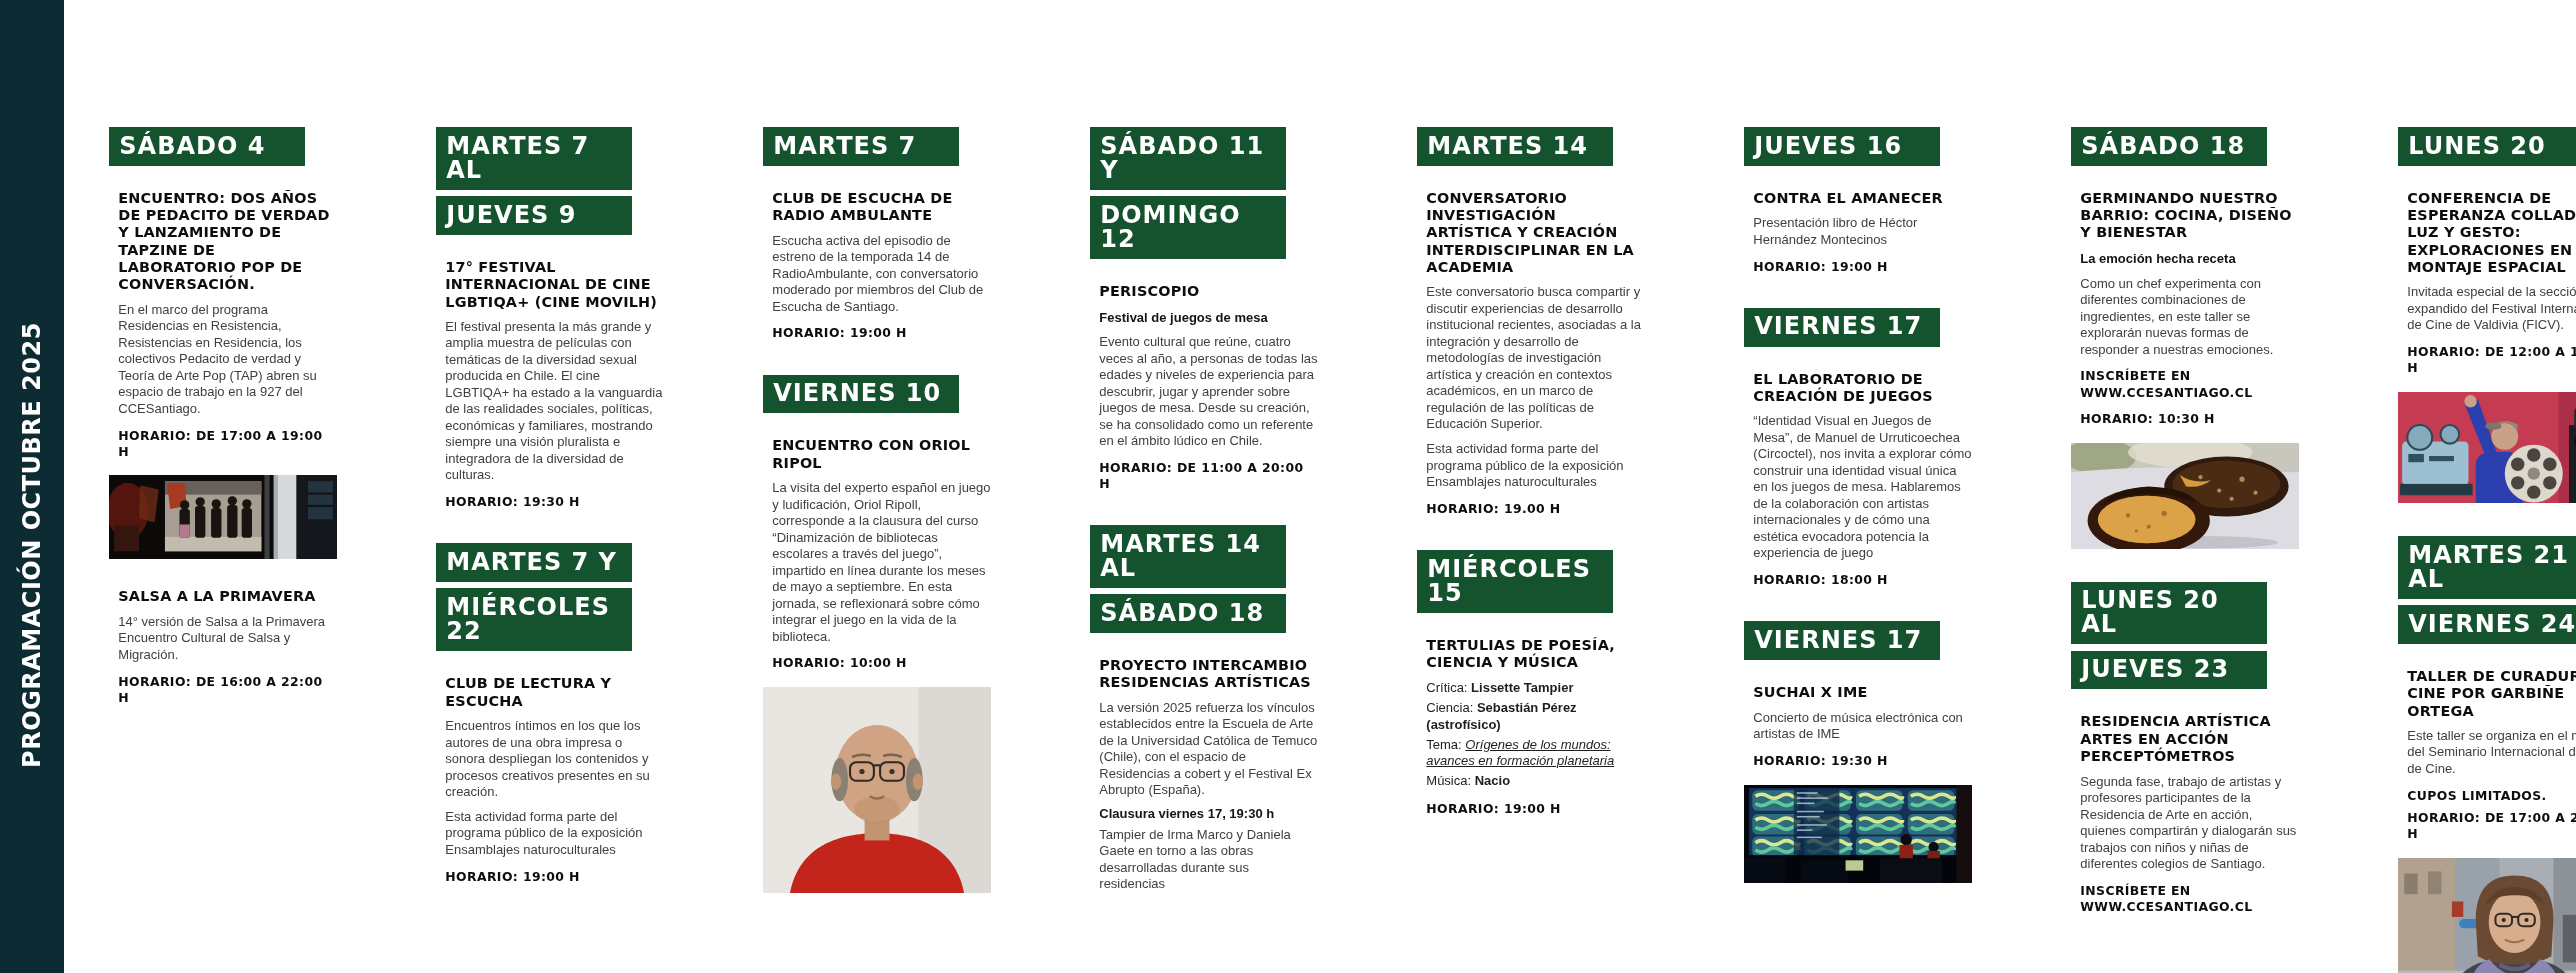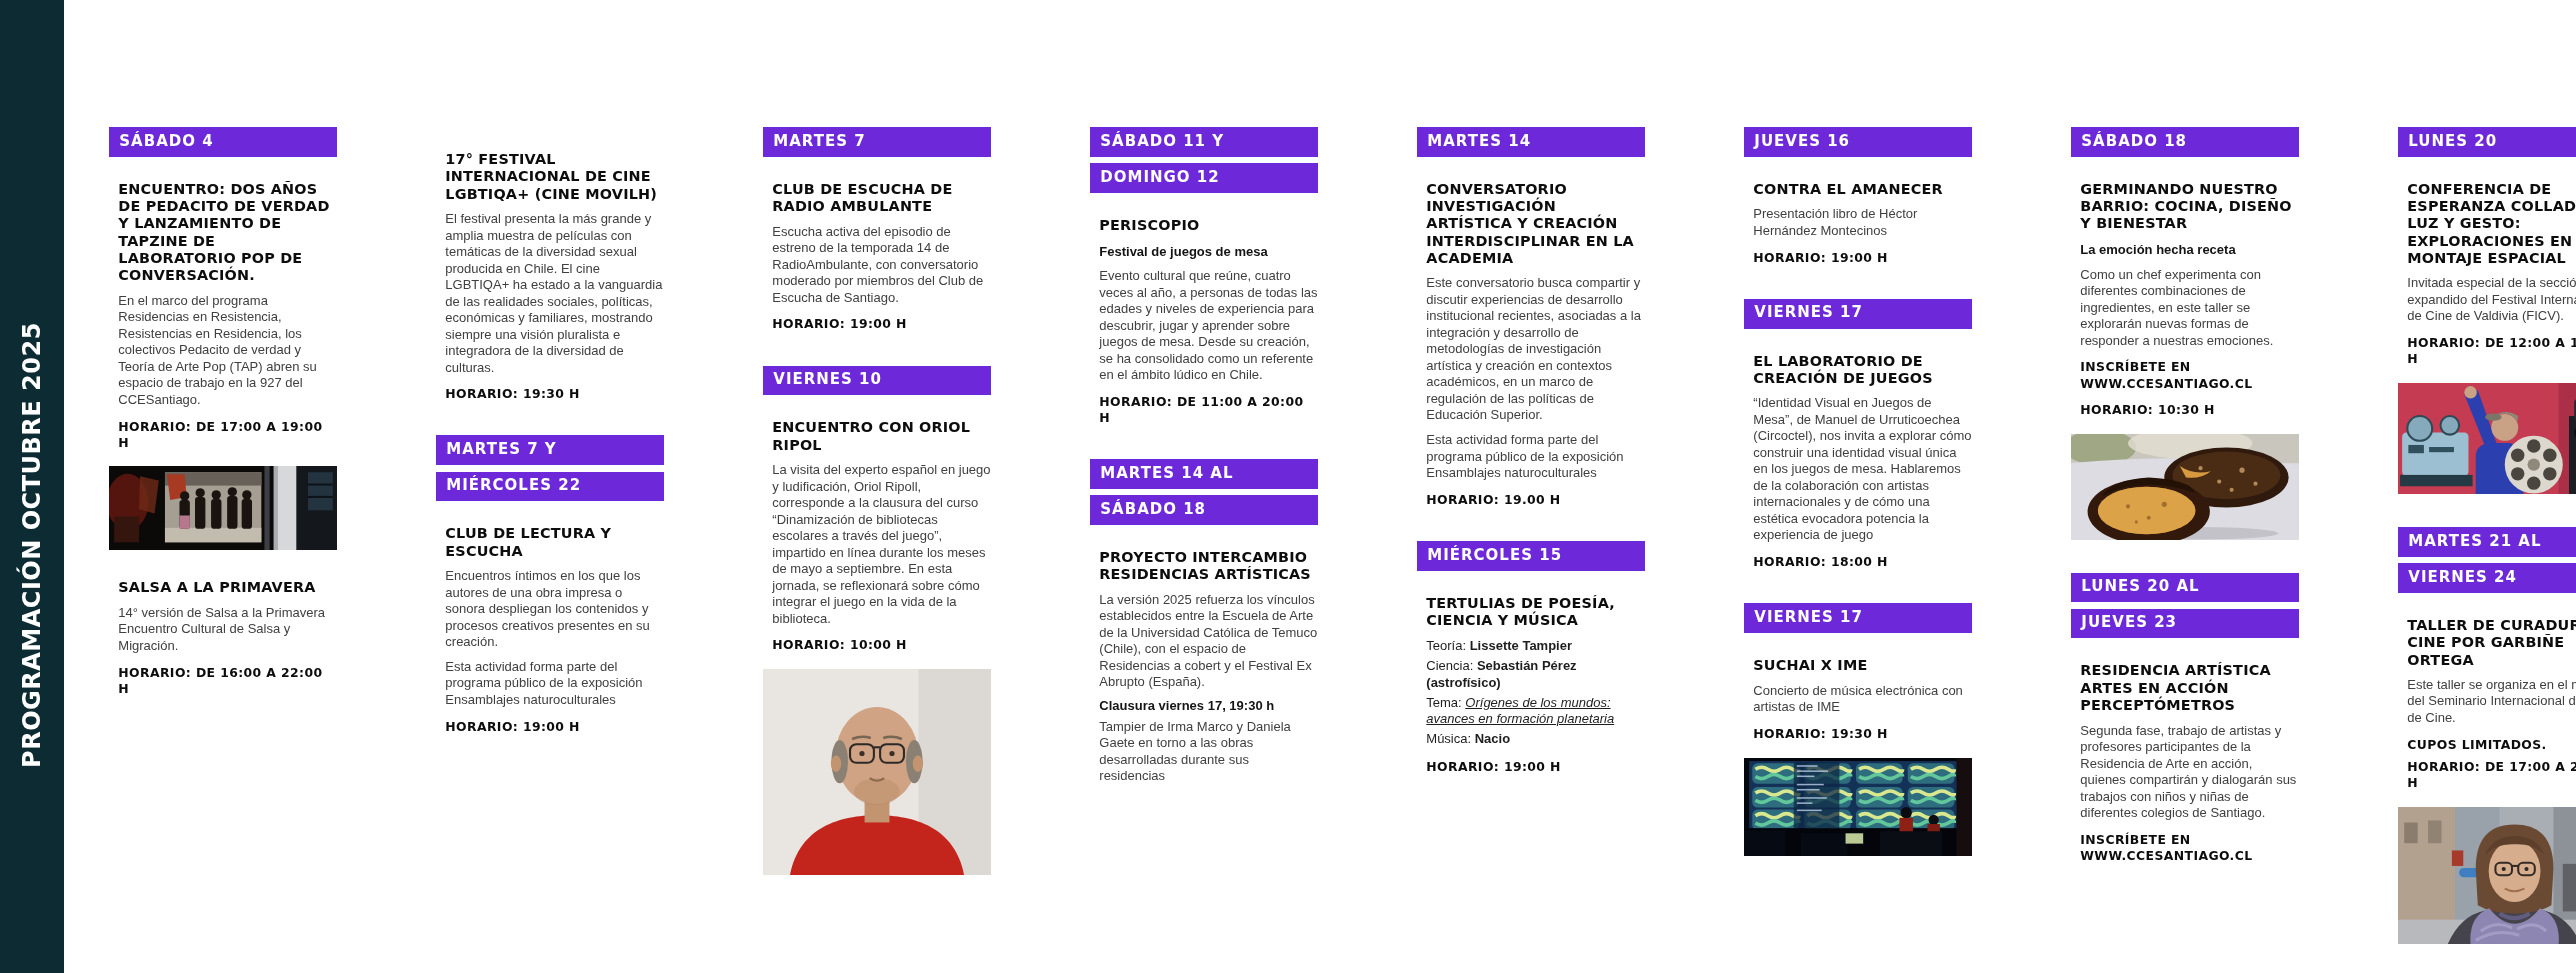--- a/index.html
+++ b/index.html
@@ -5,23 +5,23 @@
   html,body{margin:0;padding:0;background:#ffffff;}
   body{width:2677px;height:974px;overflow:hidden;font-family:"Liberation Sans",sans-serif;}
   .page{position:relative;width:2677px;height:974px;background:#ffffff;}
   .sidebar{position:absolute;left:0;top:0;width:64px;height:974px;background:#0d2b33;}
   .sidebar .vtext{position:absolute;left:50%;top:56%;transform:translate(-50%,-50%) rotate(-90deg);
     white-space:nowrap;color:#ffffff;font-family:"DejaVu Sans",sans-serif;font-weight:800;
     font-size:24px;letter-spacing:0.5px;}
   .content{position:absolute;left:64px;top:0;width:2613px;height:974px;
     display:flex;gap:99px;padding:127px 0 0 45px;box-sizing:border-box;}
   .col{width:228px;flex:0 0 228px;}
-  .datebar{background:#6d28d9;color:#ffffff;font-family:"DejaVu Sans",sans-serif;font-weight:800;
-    font-size:15px;letter-spacing:1px;padding:6.7px 9.3px 8.2px 10.3px;line-height:1;box-sizing:border-box;
-    width:228px;text-transform:uppercase;}
+  .datebar{background:#14532d;color:#ffffff;font-family:"DejaVu Sans",sans-serif;font-weight:800;
+    font-size:24px;letter-spacing:1px;padding:6.7px 9.3px 8.2px 10.3px;line-height:1;box-sizing:border-box;
+    width:196px;text-transform:uppercase;}
   .dategroup .datebar{margin-bottom:6.2px;}
   .dategroup{margin-top:33px;}
   .datebar.first,.dategroup.first{margin-top:0;}
   .datebar.solo{margin-top:33px;}
   .event{margin-top:4px;}
   .title{font-family:"DejaVu Sans",sans-serif;font-weight:800;font-size:14.4px;line-height:1.2;
     letter-spacing:0.2px;color:#0d0d0d;margin:24px 0 0 9.3px;text-transform:uppercase;}
   .subtitle{font-size:13px;font-weight:700;color:#141414;margin:9.3px 0 0 9.3px;line-height:1.26;}
   .body{font-size:13px;font-weight:400;color:#404040;margin:8.2px 0 0 9.3px;line-height:1.27;}
   .note{font-size:13px;font-weight:700;color:#141414;margin:7.2px 0 0 9.3px;line-height:1.27;}
@@ -86,20 +86,24 @@
         </figure>
       </article>
       <article class="event gap-md">
         <h3 class="title" style="margin-top:0">SALSA A LA PRIMAVERA</h3>
         <p class="body">14° versión de Salsa a la Primavera Encuentro Cultural de Salsa y Migración.</p>
         <p class="horario">HORARIO: DE 16:00 A 22:00 H</p>
       </article>
     </section>
 
     <section class="col">
+      <div class="dategroup first">
+        <div class="datebar">MARTES 7 AL</div>
+        <div class="datebar">JUEVES 9</div>
+      </div>
       <article class="event">
         <h3 class="title">17° FESTIVAL INTERNACIONAL DE CINE LGBTIQA+ (CINE MOVILH)</h3>
         <p class="body">El festival presenta la más grande y amplia muestra de películas con temáticas de la diversidad sexual producida en Chile. El cine LGBTIQA+ ha estado a la vanguardia de las realidades sociales, políticas, económicas y familiares, mostrando siempre una visión pluralista e integradora de la diversidad de culturas.</p>
         <p class="horario">HORARIO: 19:30 H</p>
       </article>
       <div class="dategroup">
         <div class="datebar">MARTES 7 Y</div>
         <div class="datebar">MIÉRCOLES 22</div>
       </div>
       <article class="event">
@@ -175,21 +179,21 @@
       <article class="event">
         <h3 class="title">CONVERSATORIO INVESTIGACIÓN ARTÍSTICA Y CREACIÓN INTERDISCIPLINAR EN LA ACADEMIA</h3>
         <p class="body">Este conversatorio busca compartir y discutir experiencias de desarrollo institucional recientes, asociadas a la integración y desarrollo de metodologías de investigación artística y creación en contextos académicos, en un marco de regulación de las políticas de Educación Superior.</p>
         <p class="body">Esta actividad forma parte del programa público de la exposición Ensamblajes naturoculturales</p>
         <p class="horario">HORARIO: 19.00 H</p>
       </article>
       <div class="datebar solo">MIÉRCOLES 15</div>
       <article class="event">
         <h3 class="title">TERTULIAS DE POESÍA, CIENCIA Y MÚSICA</h3>
         <p class="line" style="margin-top:8.2px">
-          <span class="lbl">Teoría:</span>
+          <span class="lbl">Crítica:</span>
           <span class="val">Lissette Tampier</span>
         </p>
         <p class="line">
           <span class="lbl">Ciencia:</span>
           <span class="val">Sebastián Pérez (astrofísico)</span>
         </p>
         <p class="line">
           <span class="lbl">Tema:</span>
           <span class="val it">Orígenes de los mundos: avances en formación planetaria</span>
         </p>

